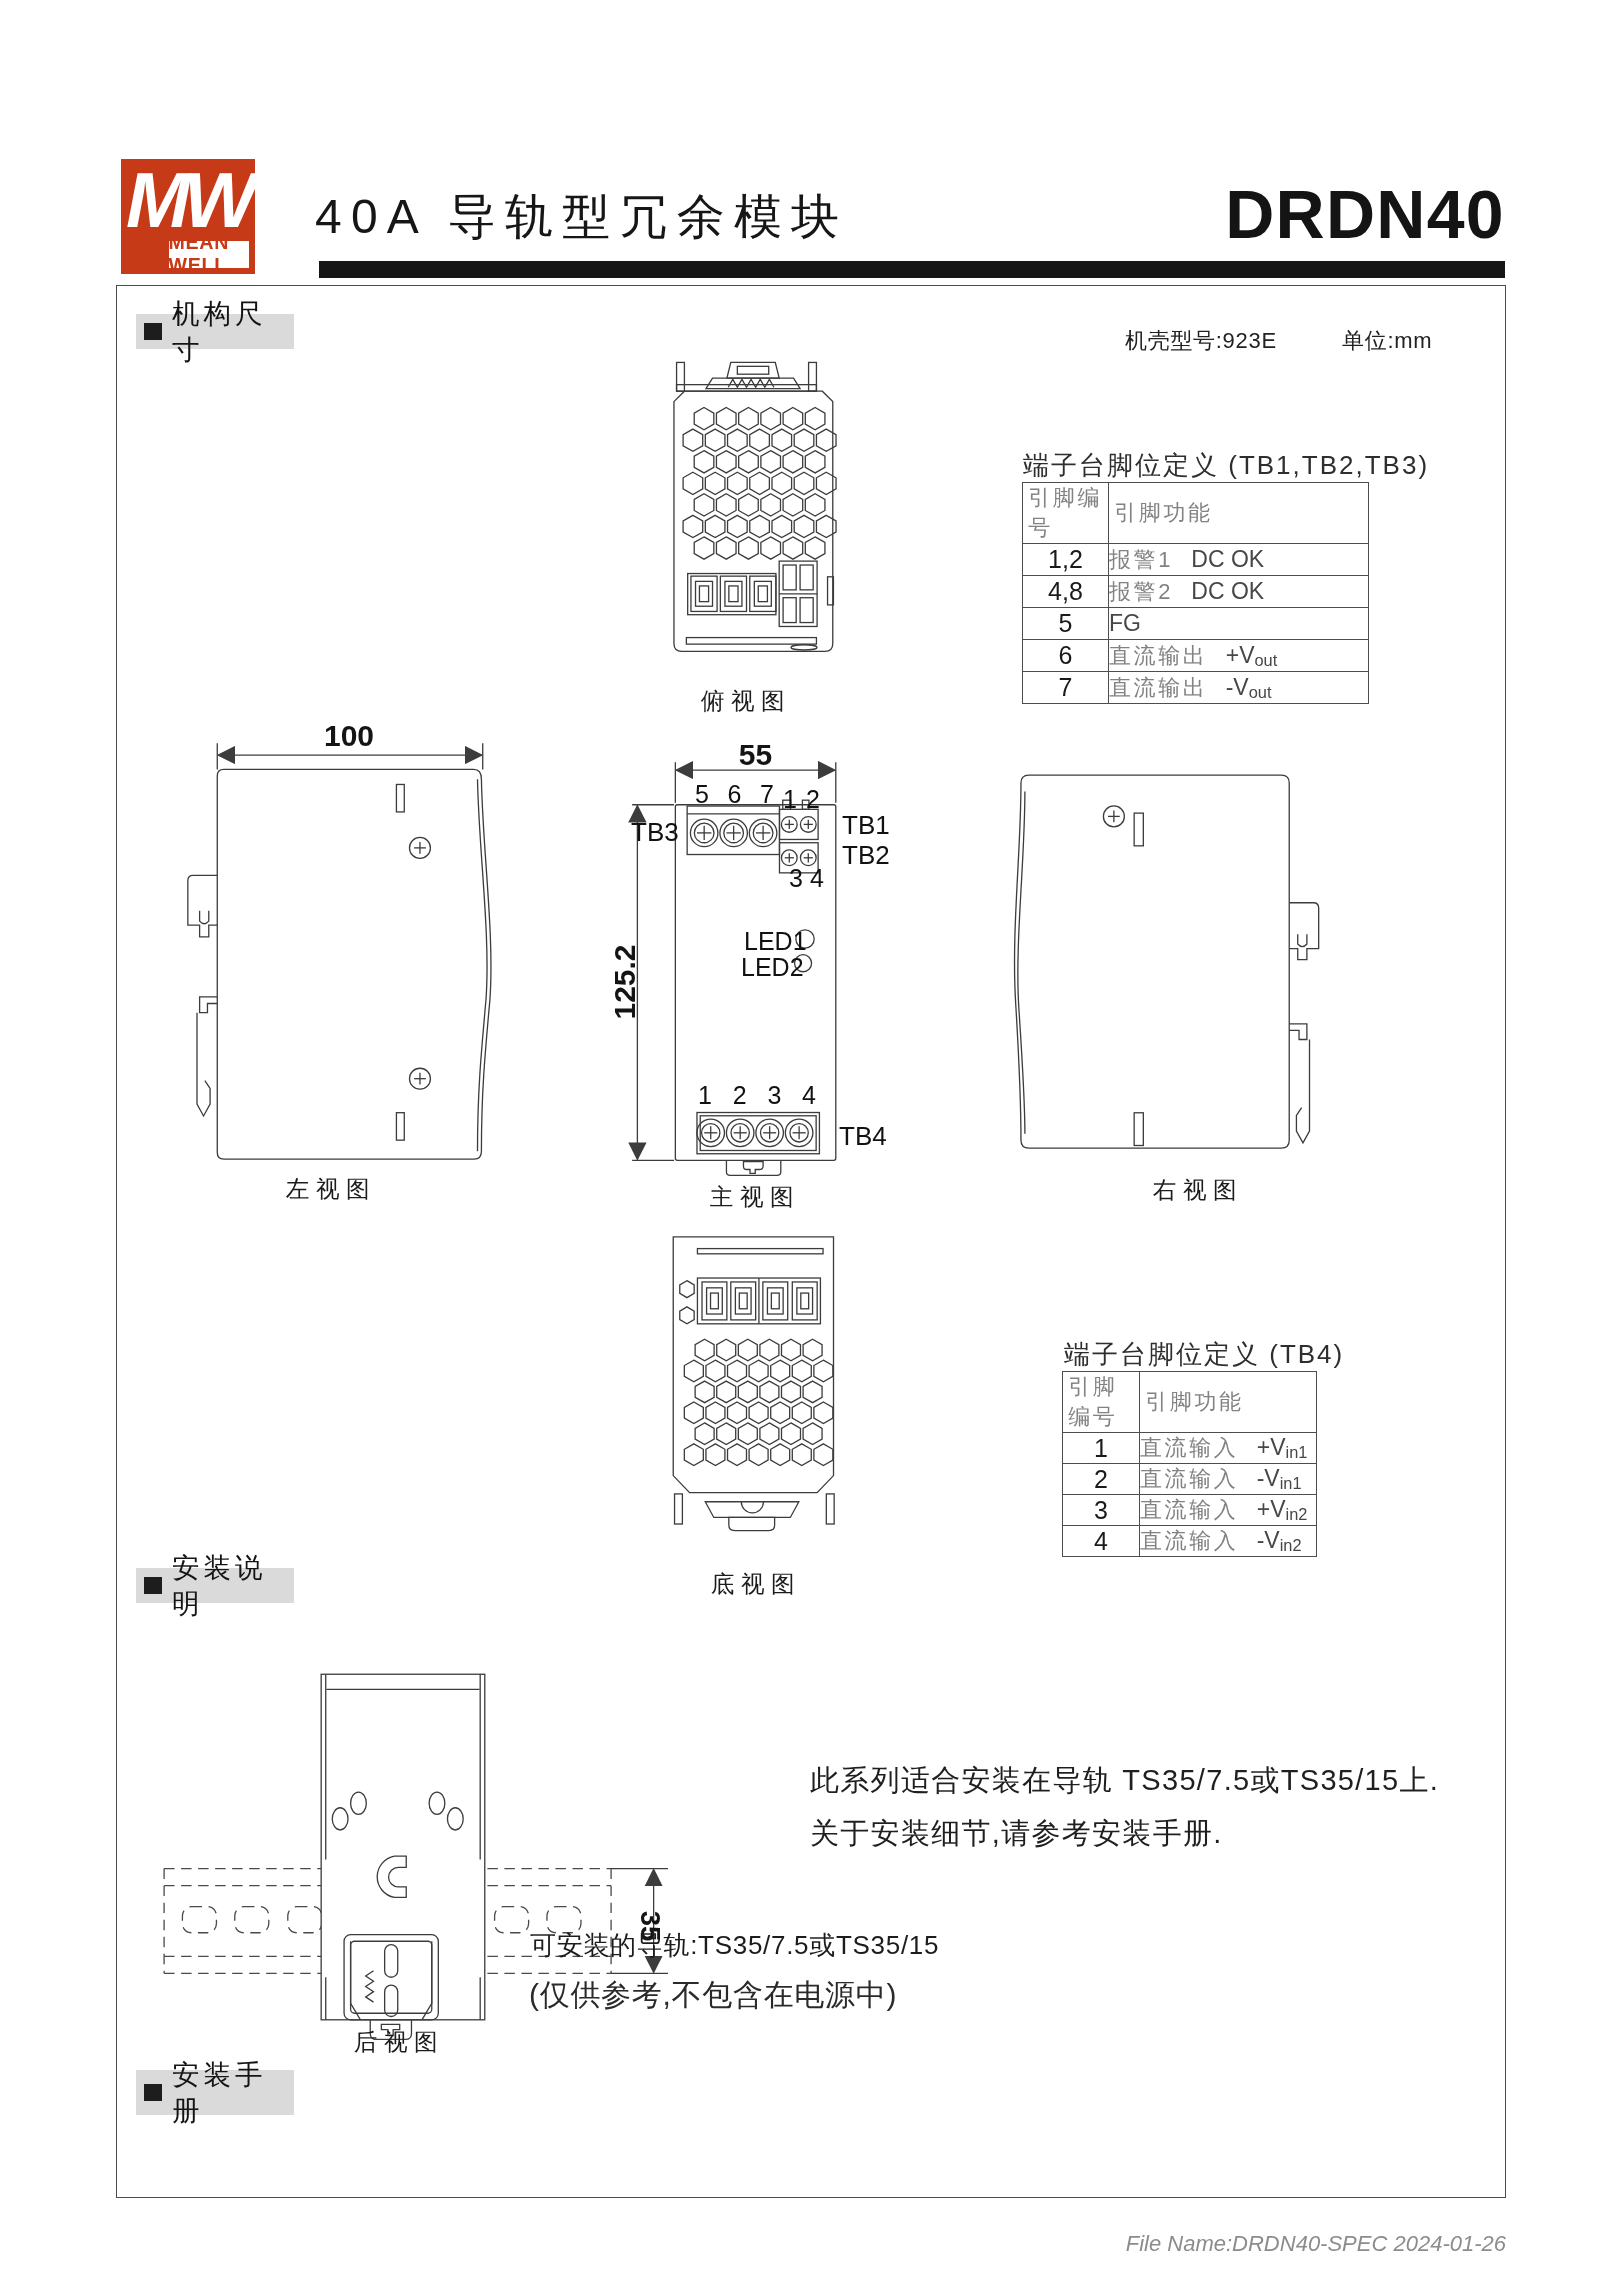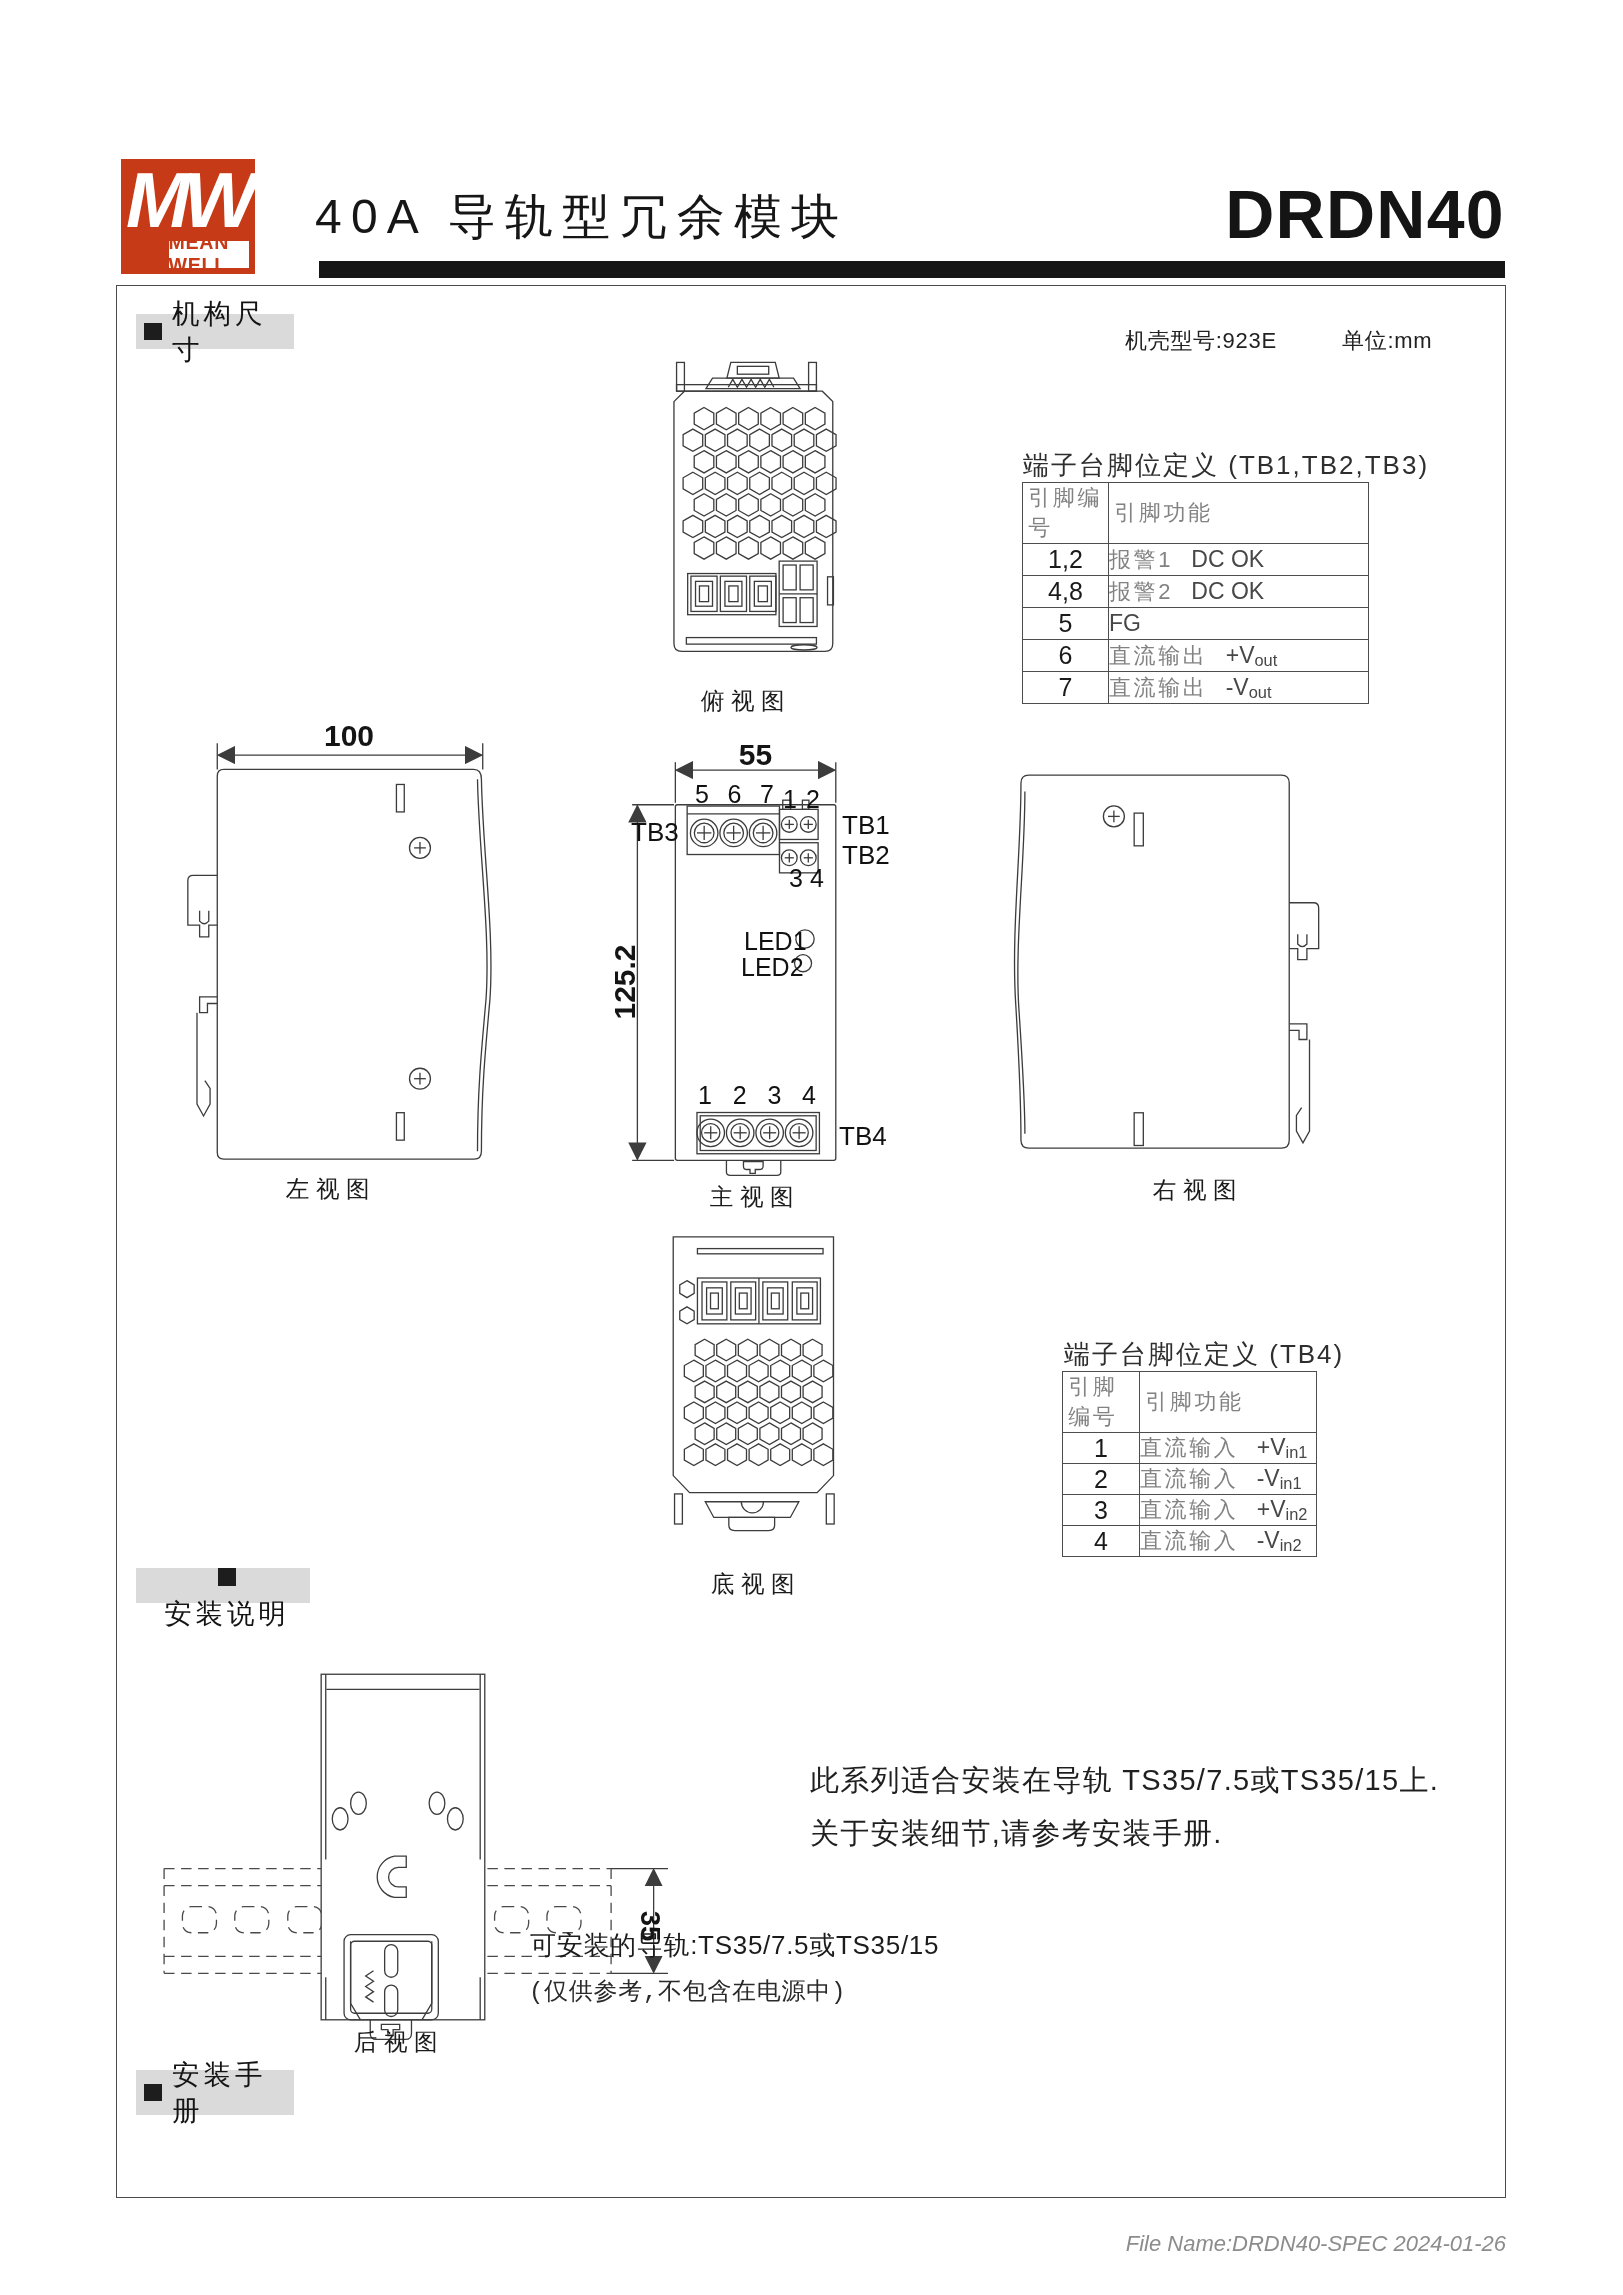--- a/index.html
+++ b/index.html
@@ -36,21 +36,21 @@
   td.fcell .sub{color:#474747;font-size:16.4px;position:relative;top:3.3px;}
   .t123 tr{height:32px;} .t4 tr{height:29px;}
   
   .cap{font-family:"Liberation Serif",serif;font-size:23.6px;letter-spacing:6.5px;color:#1c1c1c;text-align:center;}
   .dim{font-weight:bold;font-size:30px;color:#141414;text-align:center;}
   .dlabel{font-size:26px;color:#111;}
   .plabel{font-size:25px;color:#111;}
   .flex-sb{display:flex;justify-content:space-between;}
   .note{font-size:29px;color:#1f1f1f;letter-spacing:1.3px;white-space:nowrap;}
   .railtxt{font-size:26px;color:#1c1c1c;letter-spacing:0.7px;white-space:nowrap;}
-  .railtxt2{font-size:24px;color:#2a2a2a;letter-spacing:0.7px;white-space:nowrap;font-family:Liberation Mono, monospace;}
+  .railtxt2{font-size:30px;color:#2a2a2a;letter-spacing:0.7px;white-space:nowrap;}
   .manual{font-size:26px;color:#1c1c1c;letter-spacing:1.3px;white-space:nowrap;}
   .footer{font-style:italic;font-size:22px;color:#8c8c8c;text-align:right;white-space:nowrap;}
   
   svg .ln{fill:none;stroke:#3c3c3c;stroke-width:2px;}
   svg .lnw{fill:#fff;stroke:#3c3c3c;stroke-width:2px;}
   svg .dash{fill:none;stroke:#4a4a4a;stroke-width:2px;stroke-dasharray:16 10;}
 </style>
 </head>
 <body>
 
@@ -426,21 +426,21 @@
         </g>
       <rect x="45" y="408" width="12" height="46"></rect>
         <rect x="277" y="408" width="12" height="46"></rect>
       <path d="M92 420 L235 420 L222 444 L105 444 Z"></path>
       <path d="M128 444 h70 v12 q0 8 -9 8 h-52 q-9 0 -9 -8 z"></path>
       <path d="M147 420 a17 17 0 0 0 34 0"></path>
     </g>
   </svg>
   <div class="abs cap" style="left:697px;top:1568px;width:118px;">底视图</div>
 
-  <div class="abs band" style="left:125px;top:1568px;width:174px;height:35px;flex-direction:column;">
+  <div class="abs band" style="left:125px;top:1568px;width:158px;height:35px;">
     <div class="sq"></div>
     <div class="bl">安装说明</div>
   </div>
 
   <svg class="abs" style="left:151px;top:1663px;" width="733" height="406" viewBox="0 0 1120 620">
     <defs>
       <marker id="arrC" viewBox="0 0 10 10" refX="9" refY="5" markerWidth="14" markerHeight="14" orient="auto-start-reverse">
         <path d="M0 0L10 5L0 10z" fill="#3c3c3c"></path>
       </marker>
     </defs>

